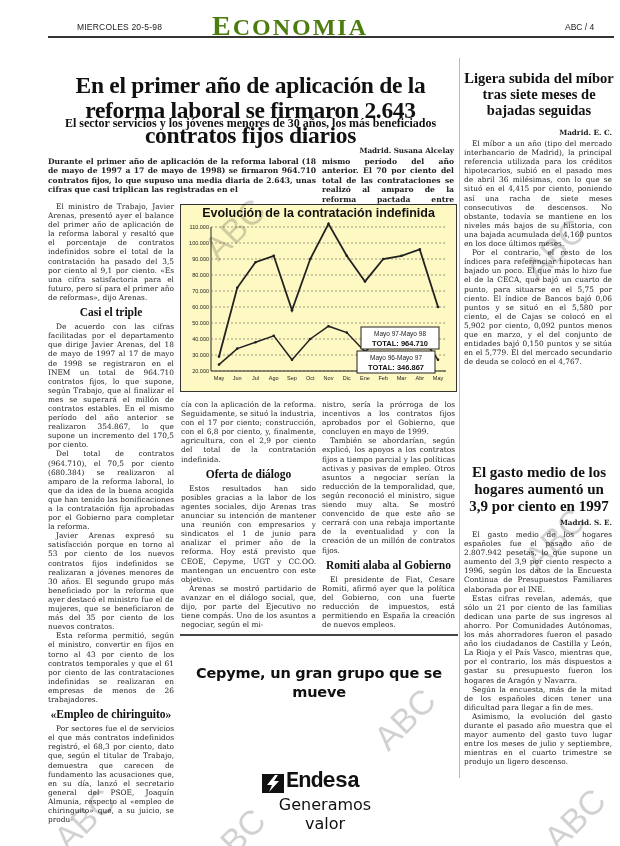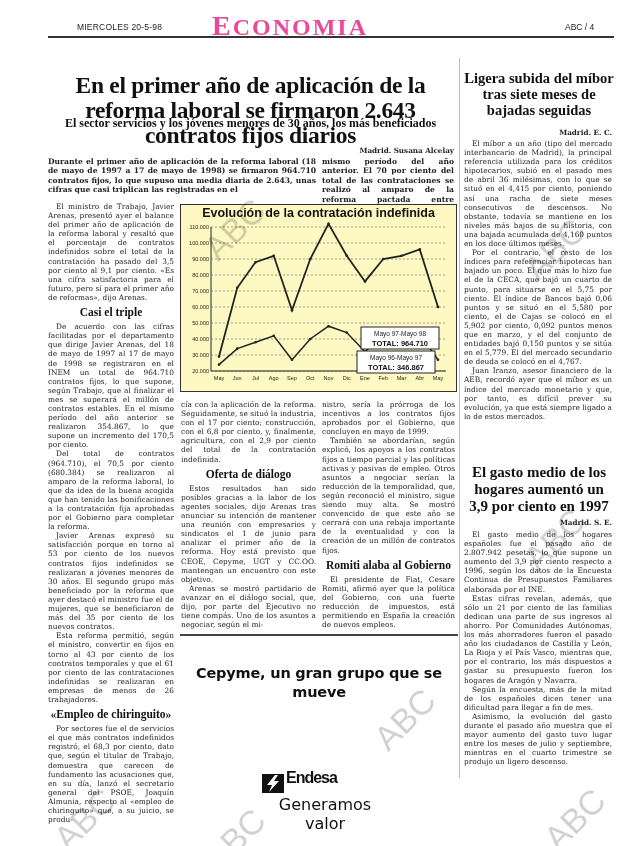--- a/index.html
+++ b/index.html
@@ -7,21 +7,21 @@
          font-family:"DejaVu Serif", serif; color:#111; }
   .abs { position:absolute; }
   .txt { font-family:"DejaVu Serif", serif; font-size:7.4px; line-height:9.1px; color:#222; text-align:justify; }
   .txt p { margin:0; text-indent:8px; }
   .txt p.noind { text-indent:0; }
   .sub { font-family:"Liberation Serif", serif; font-weight:bold; font-size:11.5px; text-align:center; margin:6px 0 5px 0; color:#111; }
   .byline { font-size:7.2px; text-align:right; font-weight:bold; color:#222; }
 
   
   #hdr-date { left:50px; top:22px; font-family:"Liberation Sans", sans-serif; font-size:8.5px; letter-spacing:0.2px; color:#222;margin-left:27px; }
-  #hdr-section { left:212px; top:10px; font-family:"Liberation Serif", serif; font-weight:bold; font-size:24px; letter-spacing:2px; color:#ec4899; }
+  #hdr-section { left:212px; top:10px; font-family:"Liberation Serif", serif; font-weight:bold; font-size:24px; letter-spacing:2px; color:#4d7c0f; }
   #hdr-section .big { font-size:28px; }
   #hdr-page { left:565px; top:22px; font-family:"Liberation Sans", sans-serif; font-size:8.5px; color:#222; }
   #hdr-rule { left:48px; top:36px; width:566px; height:2px; background:#333; }
 
   
   #main-title { left:48px; top:62px; width:405px; font-family:"Liberation Serif", serif; font-weight:bold;
                 font-size:23.5px; line-height:25px; text-align:center; color:#111; letter-spacing:-0.3px;margin-top:11px; }
   #main-subtitle { left:48px; top:116px; width:405px; font-family:"Liberation Serif", serif; font-weight:bold;
                 font-size:12px; text-align:center; color:#111; }
 
@@ -39,21 +39,21 @@
                  font-family:"Liberation Sans", sans-serif; font-weight:bold; font-size:12.5px; color:#111; }
   #chart svg { position:absolute; left:0; top:16px; }
 
   #col-rule { left:180px; top:634px; width:278px; height:1.5px; background:#444; }
 
   
   #ad-text { left:190px; top:664px; width:258px; text-align:center; font-family:"DejaVu Sans", sans-serif;
              font-weight:bold; font-size:14.5px; line-height:19px; color:#111; letter-spacing:-0.2px; }
   #ad-logo { left:262px; top:772px; width:125px; height:24px; }
   #ad-logo-icon { position:absolute; left:0; top:2px; width:22px; height:19px; background:#111; }
-  #ad-logo-word { position:absolute; left:24px; top:-3px; font-family:Liberation Sans, sans-serif; font-weight:bold; font-size:16px; letter-spacing:-1px; color:#111; }
+  #ad-logo-word { position:absolute; left:24px; top:-3px; font-family:Liberation Mono, monospace; font-weight:bold; font-size:22px; letter-spacing:-1px; color:#111; }
   #ad-tagline { left:260px; top:795px; width:130px; text-align:center; font-family:"DejaVu Sans", sans-serif; font-size:16px; color:#111; }
 
   
   #vrule { left:459px; top:58px; width:1px; height:720px; background:#bbb; }
   #r-title1 { left:464px; top:70px; width:150px; text-align:center; font-family:"Liberation Serif", serif; font-weight:bold;
               font-size:14.5px; line-height:16px; color:#111; }
   #r-byline1 { left:464px; top:128px; width:148px; }
   #r-col1 { left:464px; top:139px; width:148px; }
   #r-title2 { left:464px; top:464px; width:150px; text-align:center; font-family:"Liberation Serif", serif; font-weight:bold;
               font-size:15px; line-height:17px; color:#111; }
@@ -203,21 +203,20 @@
   <div id="ad-logo-word">Endesa</div>
 </div>
 <div class="abs" id="ad-tagline">Generamos valor</div>
 
 <div class="abs" id="vrule"></div>
 <div class="abs" id="r-title1">Ligera subida del míbor tras siete meses de bajadas seguidas</div>
 <div class="abs byline" id="r-byline1">Madrid. E. C.</div>
 <div class="abs txt" id="r-col1">
   <p>El míbor a un año (tipo del mercado interbancario de Madrid), la principal referencia utilizada para los créditos hipotecarios, subió en el pasado mes de abril 36 milésimas, con lo que se situó en el 4,415 por ciento, poniendo así una racha de siete meses consecutivos de descensos. No obstante, todavía se mantiene en los niveles más bajos de su historia, con una bajada acumulada de 4,160 puntos en los doce últimos meses.</p>
   <p>Por el contrario, el resto de los índices para referenciar hipotecas han bajado un poco. El que más lo hizo fue el de la CECA, que bajó un cuarto de punto, para situarse en el 5,75 por ciento. El índice de Bancos bajó 0,06 puntos y se situó en el 5,580 por ciento, el de Cajas se colocó en el 5,902 por ciento, 0,092 puntos menos que en marzo, y el del conjunto de entidades bajó 0,150 puntos y se sitúa en el 5,779. El del mercado secundario de deuda se colocó en el 4,767.</p>
-  <p>Juan Iranzo, asesor financiero de la AEB, recordó ayer que el míbor es un índice del mercado monetario y que, por tanto, es difícil prever su evolución, ya que está siempre ligado a lo de estos mercados.</p>
 </div>
 
 <div class="abs" id="r-title2">El gasto medio de los hogares aumentó un 3,9 por ciento en 1997</div>
 <div class="abs byline" id="r-byline2">Madrid. S. E.</div>
 <div class="abs txt" id="r-col2">
   <p>El gasto medio de los hogares españoles fue el pasado año de 2.807.942 pesetas, lo que supone un aumento del 3,9 por ciento respecto a 1996, según los datos de la Encuesta Continua de Presupuestos Familiares elaborada por el INE.</p>
   <p>Estas cifras revelan, además, que sólo un 21 por ciento de las familias dedican una parte de sus ingresos al ahorro. Por Comunidades Autónomas, los más ahorradores fueron el pasado año los ciudadanos de Castilla y León, La Rioja y el País Vasco, mientras que, por el contrario, los más dispuestos a gastar su presupuesto fueron los hogares de Aragón y Navarra.</p>
   <p>Según la encuesta, más de la mitad de los españoles dicen tener una dificultad para llegar a fin de mes.</p>
   <p>Asimismo, la evolución del gasto durante el pasado año muestra que el mayor aumento del gasto tuvo lugar entre los meses de julio y septiembre, mientras en el cuarto trimestre se produjo un ligero descenso.</p>
 </div>

